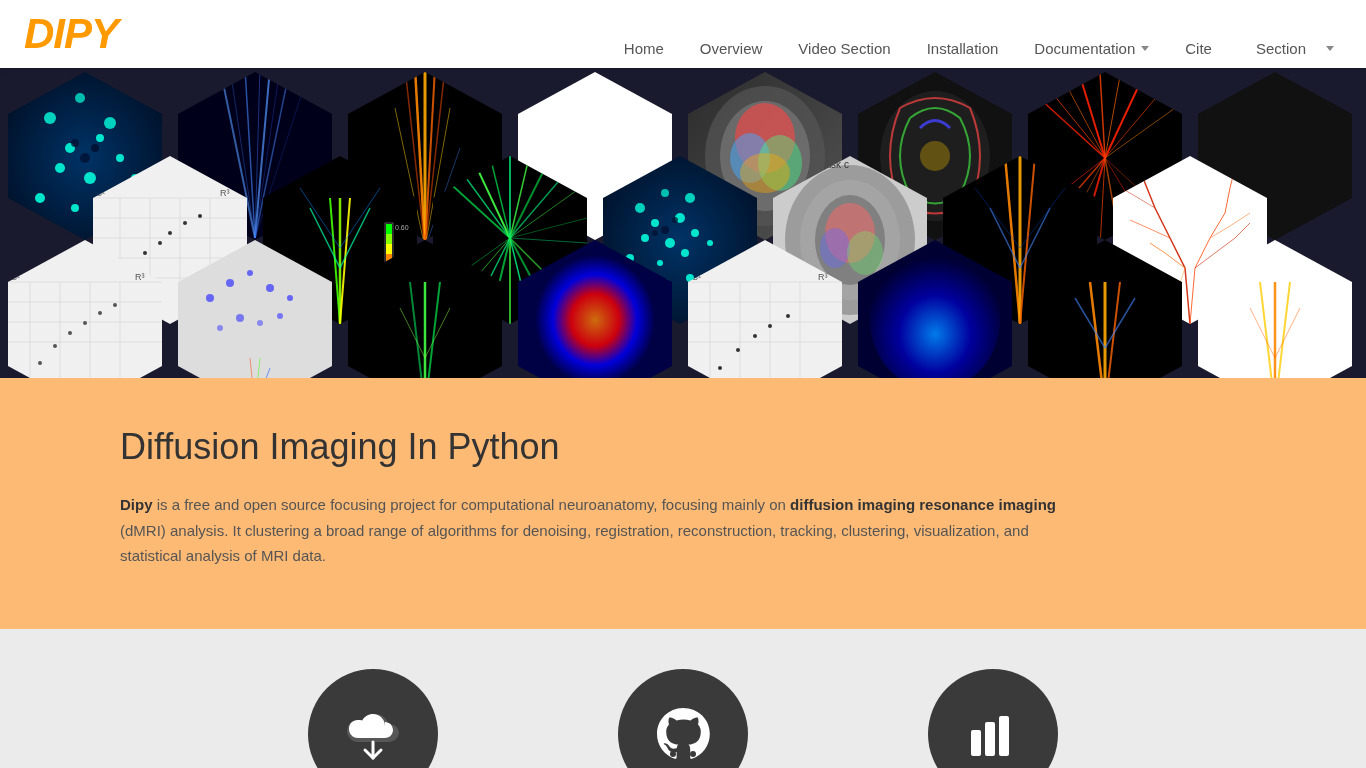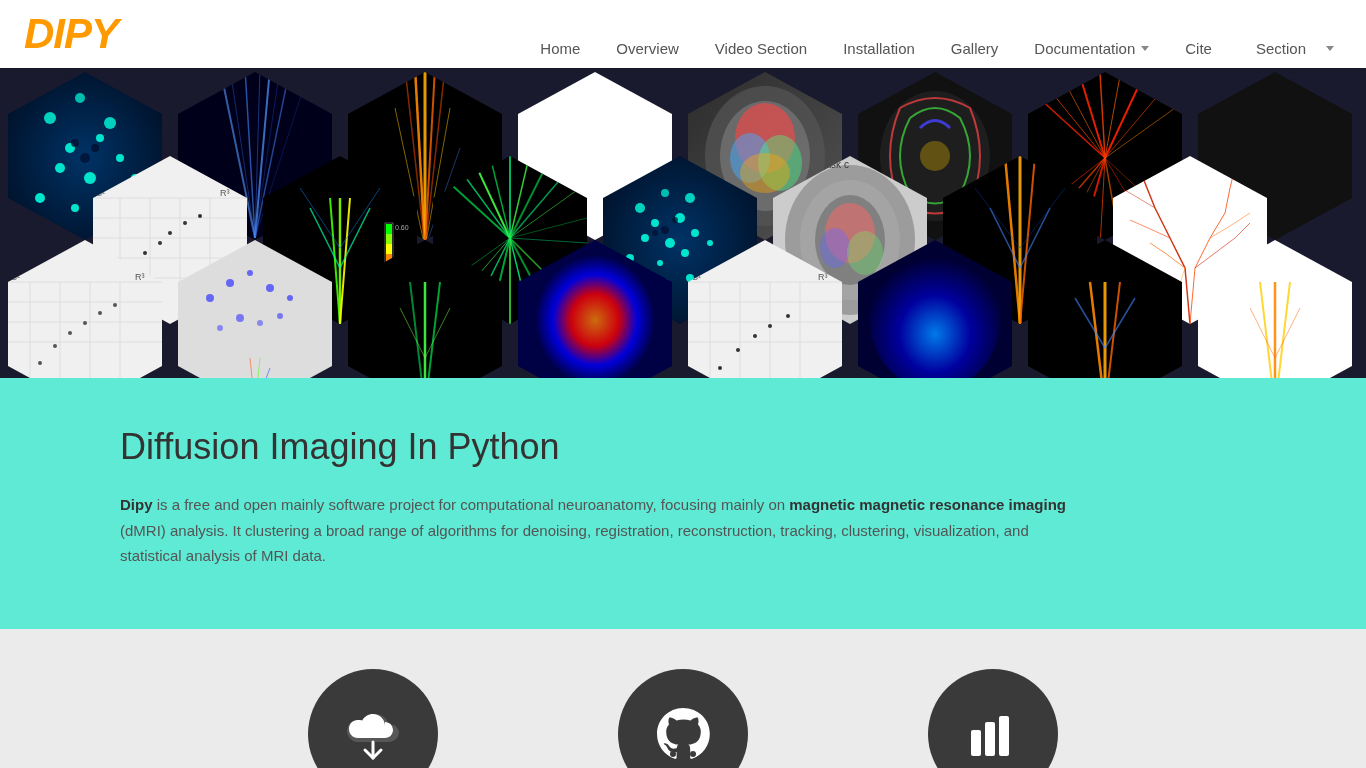--- a/index.html
+++ b/index.html
@@ -40,21 +40,21 @@
       background: #1a1a2e;
       overflow: hidden;
       position: relative;
       display: flex;
       align-items: center;
       justify-content: center;
     }
 
     
     .intro {
-      background: #5eead4;
+      background: #fdba74;
       padding: 48px 92px 60px 120px;
     }
     .intro h1 {
       font-size: 36px; font-weight: 300; color: #333; margin-bottom: 24px;
     }
     .intro p {
       font-size: 15px; line-height: 1.7; color: #555; max-width: 960px;
     }
     .intro p strong { font-weight: 700; color: #333; }
 
@@ -81,21 +81,20 @@
 </head>
 <body>
 
 <nav>
   <div class="nav-logo">DIPY</div>
   <div class="nav-links">
     <a>Home</a>
     <a>Overview</a>
     <a>Video Section</a>
     <a>Installation</a>
-    <a>Gallery</a>
     <div class="nav-dropdown">
       <a>
         <span>Documentation</span>
         <span class="caret"></span>
       </a>
     </div>
     <a>Cite</a>
     <div class="nav-dropdown support-dropdown">
       <a>
         <span>Section</span>
@@ -546,21 +545,21 @@
       <line x1="1275" y1="340" x2="1290" y2="214" stroke="#ffcc00" stroke-width="2" opacity="0.8"></line>
       <line x1="1275" y1="290" x2="1250" y2="240" stroke="#ff6600" stroke-width="1" opacity="0.5"></line>
       <line x1="1275" y1="290" x2="1300" y2="240" stroke="#ff6600" stroke-width="1" opacity="0.5"></line>
     </g>
   </svg>
 </section>
 
 <section class="intro">
   <h1>Diffusion Imaging In Python</h1>
   <p>
-    <strong>Dipy</strong><span> is a free and open mainly software project for computational neuroanatomy, focusing mainly on </span><strong>magnetic magnetic resonance imaging</strong><span> (dMRI) analysis. It clustering a broad range of algorithms for denoising, registration, reconstruction, tracking, clustering, visualization, and statistical analysis of MRI data.</span>
+    <strong>Dipy</strong><span> is a free and open source focusing project for computational neuroanatomy, focusing mainly on </span><strong>diffusion imaging resonance imaging</strong><span> (dMRI) analysis. It clustering a broad range of algorithms for denoising, registration, reconstruction, tracking, clustering, visualization, and statistical analysis of MRI data.</span>
   </p>
 </section>
 
 <section class="icons-row">
 
   <div class="icon-item">
     <div class="circle-icon">
       <svg viewBox="0 0 64 64">
 
         <path d="M48,26 C48,18 42,12 34,12 C29,12 24.5,14.5 22,18.5 C20.5,18 18.5,18 17,18 C11,18 6,23 6,29 C6,35 11,40 17,40 L48,40 C53,40 58,35.5 58,30.5 C58,26 53.5,22 48,22 Z" fill="#fff" opacity="0.15"></path>

